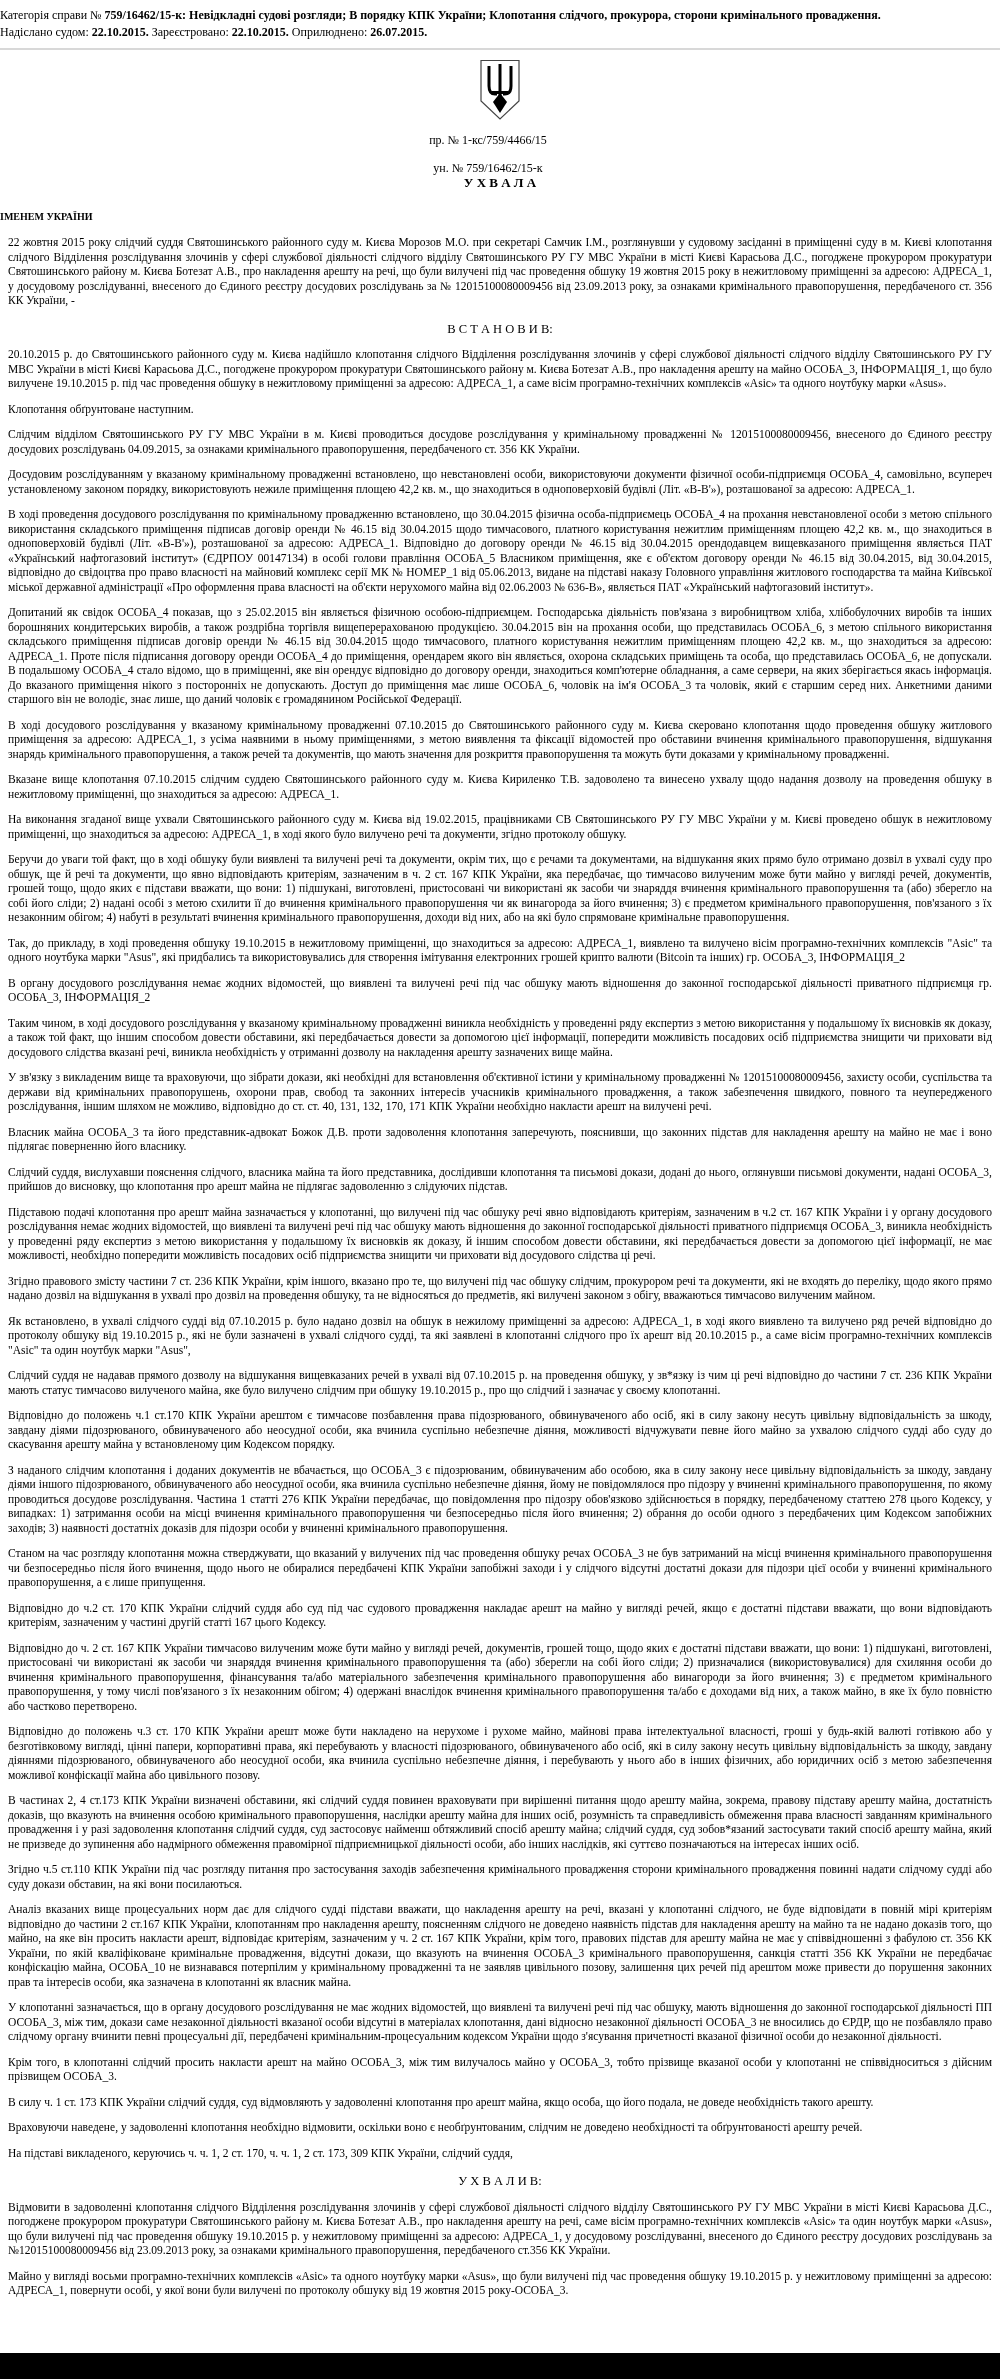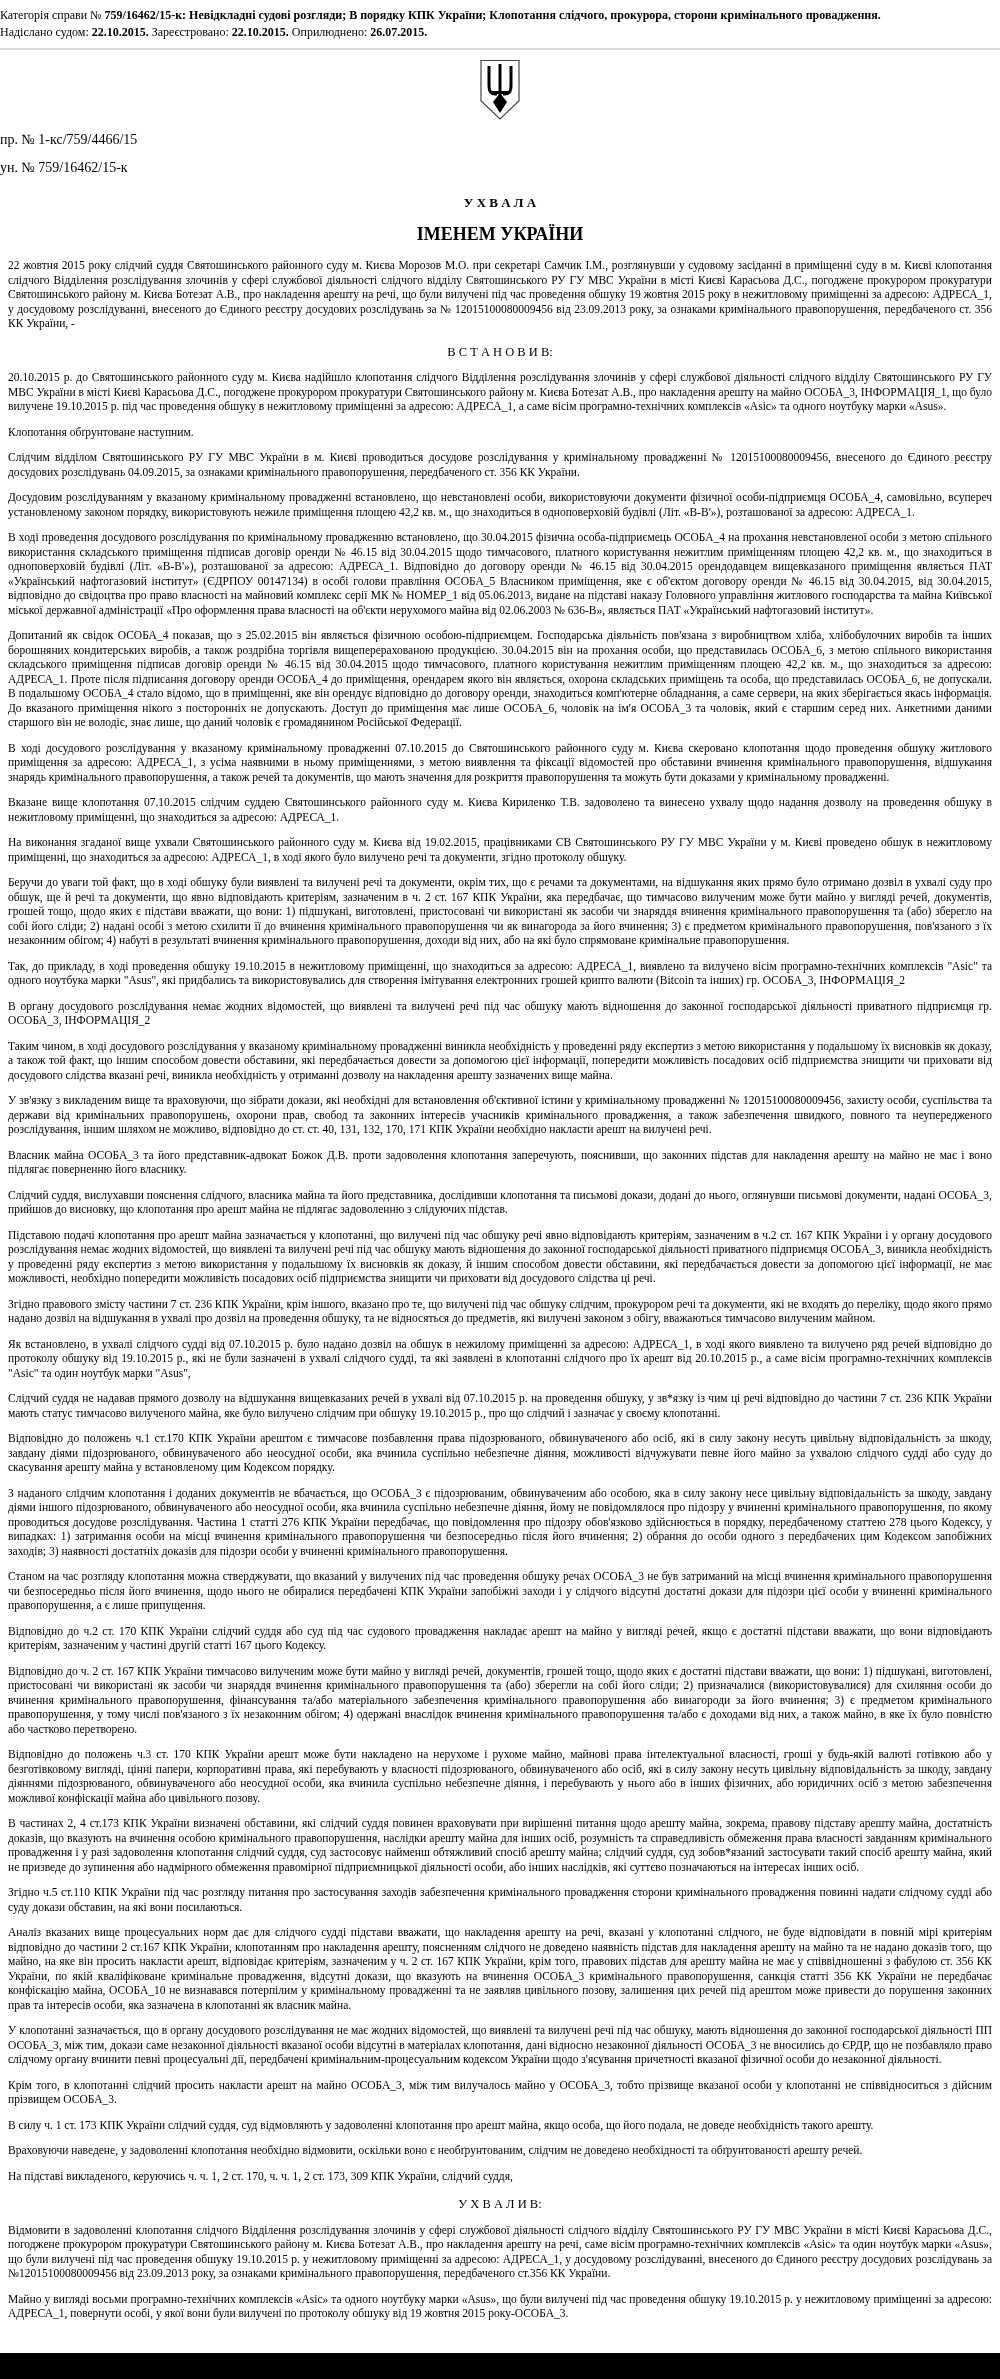--- a/index.html
+++ b/index.html
@@ -22,38 +22,36 @@
     border: none;
     border-top: 2px solid #d8d8d8;
     margin: 5px 0 0 0;
   }
   .emblem-wrap {
     text-align: center;
     margin-top: 9px;
     height: 62px;
   }
   .refs {
-    text-align: left;
+    text-align: center;
     padding-right: 24px;
-    font-size: 14px;
+    font-size: 12px;
     line-height: 14px;
     margin-top: 12px;
   }
   .refs .ref-line + .ref-line { margin-top: 14px; }
   .doc-title {
     text-align: center;
     font-weight: bold;
     font-size: 13px;
-    margin-top: 20px;
   }
   .doc-subtitle {
-    text-align: center;
     font-weight: bold;
-    font-size: 18px;
-    margin-top: 13px;
+    font-size: 10px;
+    margin-top: 20px;
   }
   .docbody {
     padding: 2px 8px 0 8px;
     font-size: 11.5px;
     line-height: 14.5px;
     text-align: justify;
   }
   .docbody .para { margin-top: 11px; }
   .section-heading {
     text-align: center;

